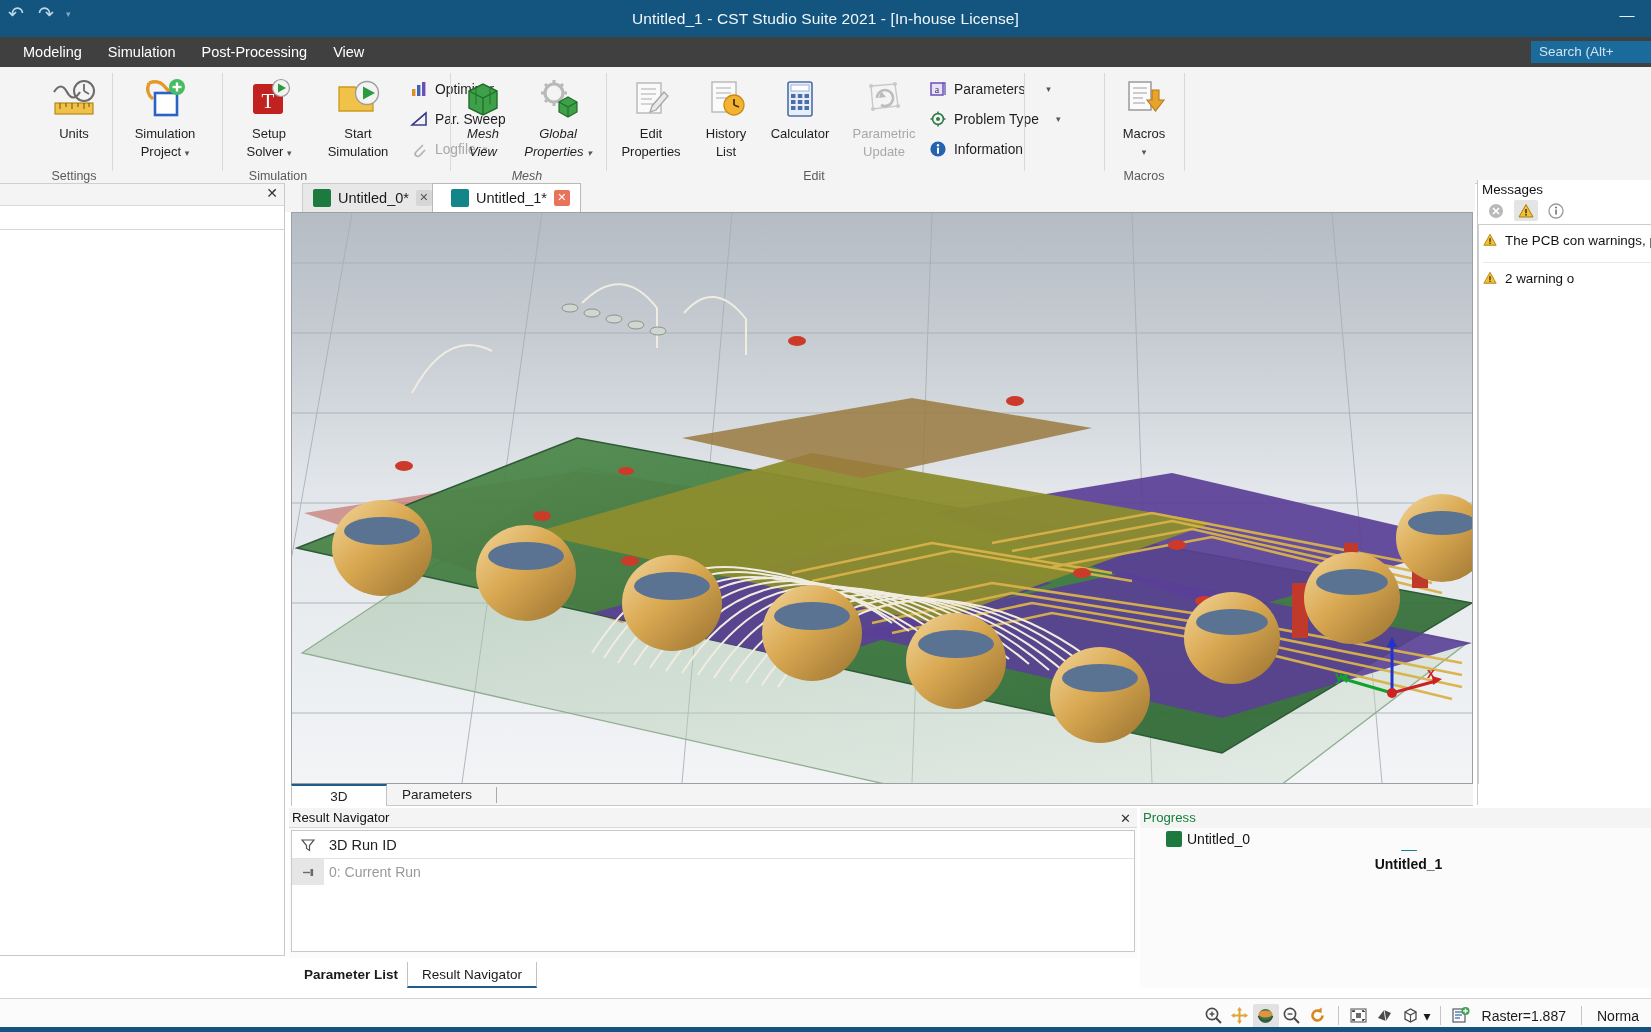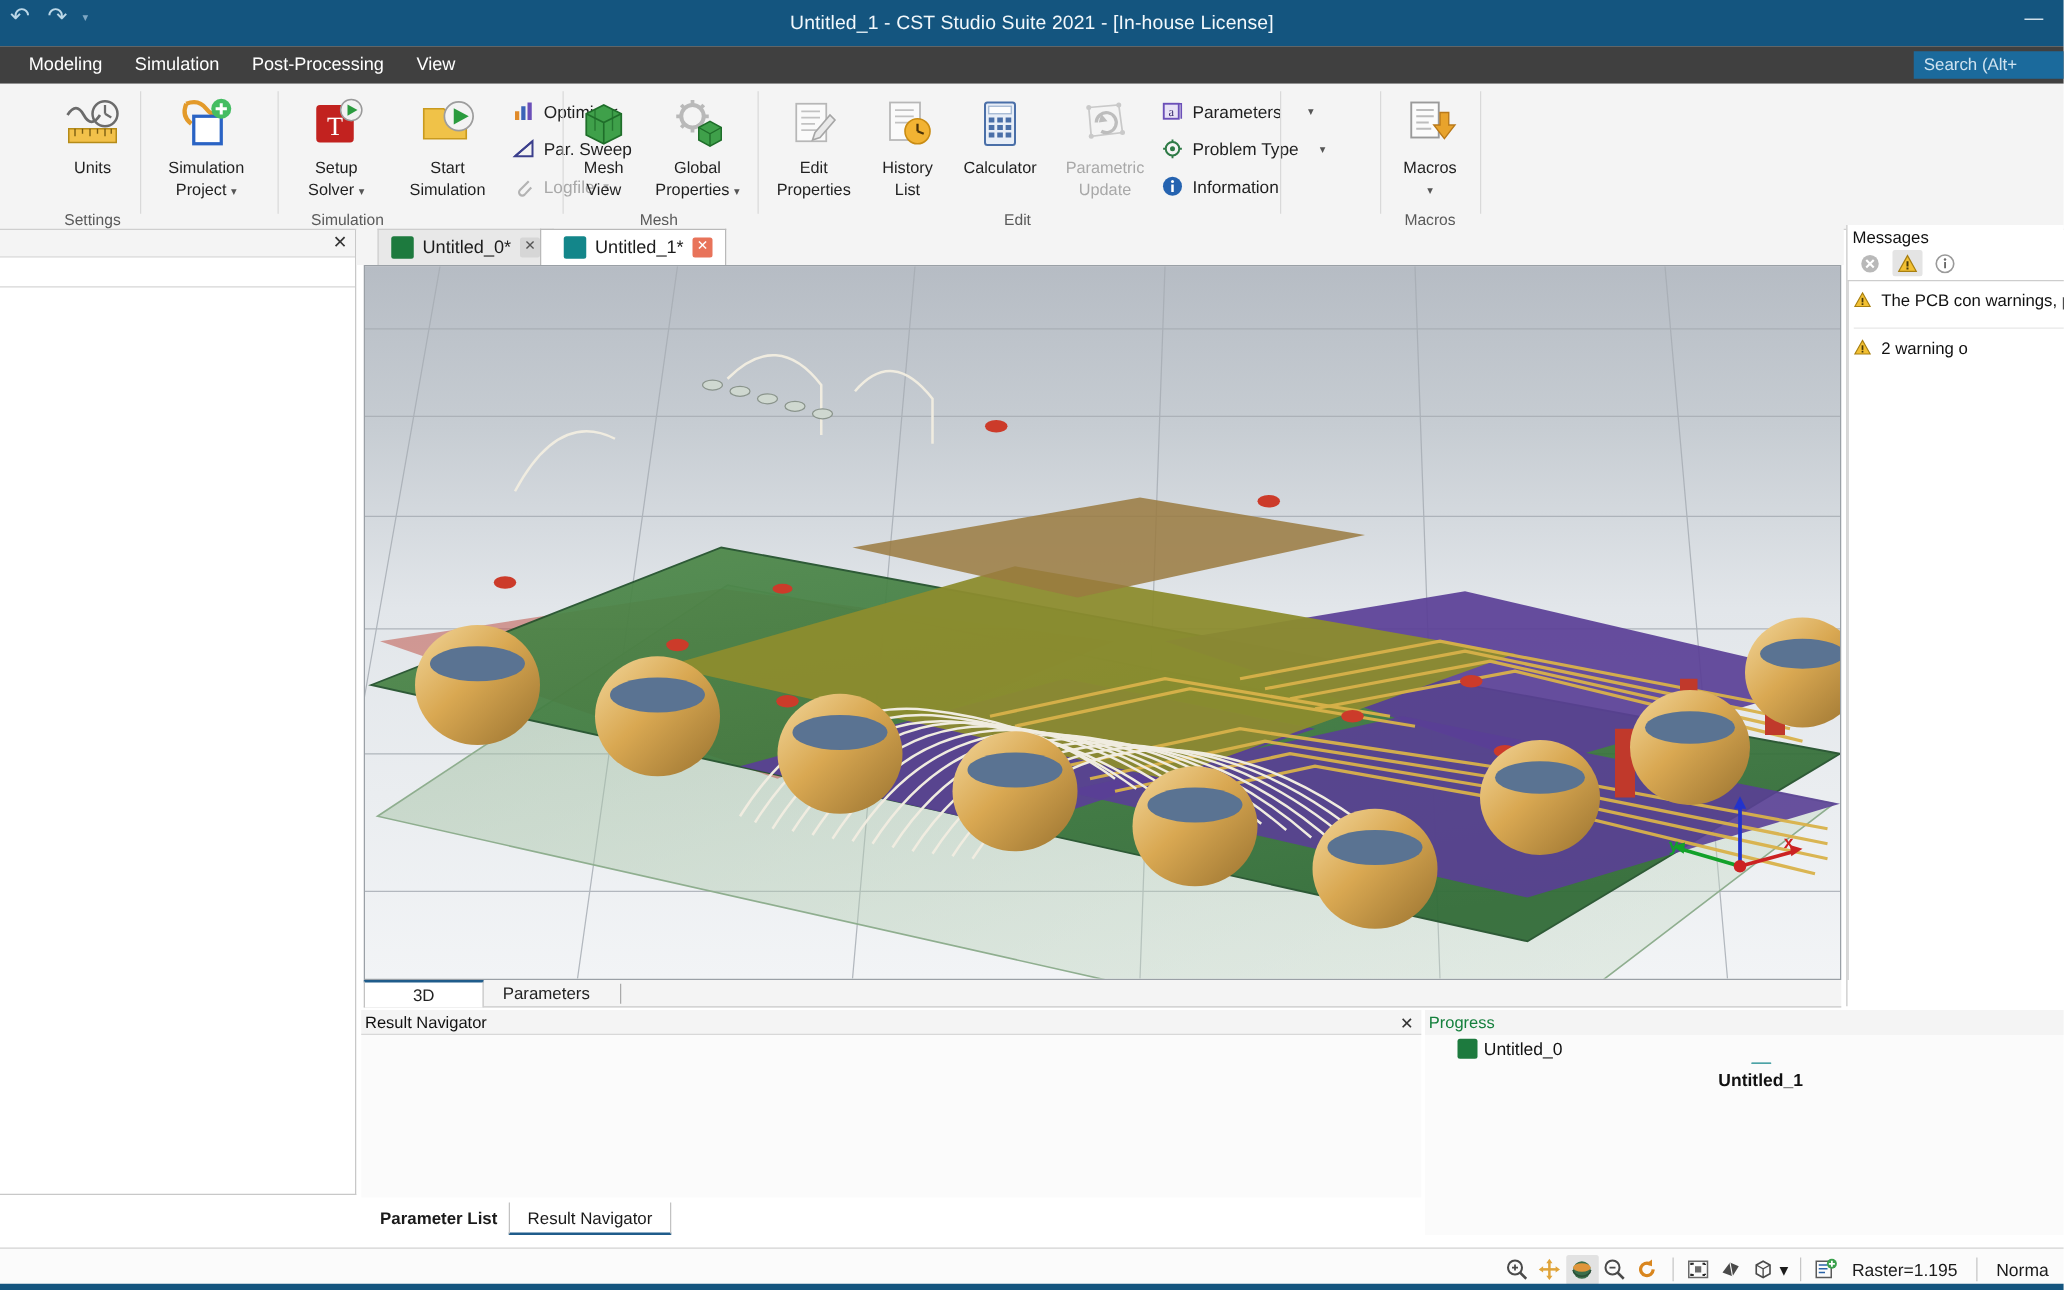--- a/index.html
+++ b/index.html
@@ -342,21 +342,21 @@
           </span>
           <span>Logfile</span>
           <span class="caret dim">▾</span>
         </div>
 
         <div class="glabel" style="left:0; width:330px;">Simulation</div>
       </div>
 
       <div class="rb-sep" style="left:450px;"></div>
 
-      <div class="rb-group" style="left:452px; width:150px;">
+      <div class="rb-group" style="left:452px; width:150px;font-style:italic;">
         <div class="rb-btn" style="left:0; width:62px;">
           <span class="bico">
             <svg width="44" height="44" viewBox="0 0 44 44">
               <path d="M8 14 L22 7 L36 14 L36 31 L22 38 L8 31 Z" fill="#3fa04a" stroke="#1f6e2a" stroke-width="1.4"></path>
               <path d="M8 14 L22 21 L36 14 M22 21 L22 38" stroke="#1f6e2a" stroke-width="1.3" fill="none"></path>
               <path d="M15 10.5 L15 27.5 M29 10.5 L29 27.5" stroke="#1f6e2a" stroke-width="1.1" fill="none" opacity=".8"></path>
             </svg>
           </span>
           <span class="blab">Mesh</span>
           <span class="blab">View</span>
@@ -714,20 +714,39 @@
   <div class="viewtabs">
     <div class="vtab active" style="left:0; width:96px;">3D</div>
     <div class="vtab" style="left:96px; width:100px;">Parameters</div>
     <div style="position:absolute; left:205px; top:3px; width:1px; height:16px; background:#aaa;"></div>
   </div>
 
   <div class="resnav">
     <div class="rn-title">
       <span>Result Navigator</span>
       <span class="rn-x">✕</span>
+    </div>
+    <div class="rn-body">
+      <div class="rn-hdr">
+        <span class="filtcol">
+          <svg width="14" height="14" viewBox="0 0 14 14">
+              <path d="M1 2 L13 2 L8.5 7.5 L8.5 12.5 L5.5 10.5 L5.5 7.5 Z" fill="none" stroke="#555" stroke-width="1.2"></path>
+            </svg>
+        </span>
+        <span class="hlab">3D Run ID</span>
+      </div>
+      <div class="rn-row">
+        <span class="pincol">
+          <svg width="13" height="13" viewBox="0 0 13 13">
+              <line x1="1" y1="6.5" x2="8" y2="6.5" stroke="#6a6a6a" stroke-width="1.4"></line>
+              <rect x="8.5" y="3" width="2.6" height="7" fill="#6a6a6a"></rect>
+            </svg>
+        </span>
+        <span class="rlab">0: Current Run</span>
+      </div>
     </div>
   </div>
 
   <div class="bottabs">
     <div class="btab bold" style="left:8px; width:108px;">Parameter List</div>
     <div class="btab active" style="left:118px; width:130px;">Result Navigator</div>
   </div>
 
   <div class="progress">
     <div class="pg-title">Progress</div>
@@ -854,19 +873,19 @@
           <g stroke="#2b63a8" stroke-width="1.2">
             <line x1="4" y1="6" x2="11" y2="6"></line>
             <line x1="4" y1="9" x2="11" y2="9"></line>
             <line x1="4" y1="12" x2="9" y2="12"></line>
           </g>
           <circle cx="14.5" cy="5" r="4" fill="#3aa04c"></circle>
           <line x1="14.5" y1="2.6" x2="14.5" y2="7.4" stroke="#fff" stroke-width="1.4"></line>
           <line x1="12.1" y1="5" x2="16.9" y2="5" stroke="#fff" stroke-width="1.4"></line>
         </svg>
     </span>
-    <span class="sb-txt">Raster=1.195</span>
+    <span class="sb-txt">Raster=1.887</span>
     <span class="sb-div"></span>
     <span class="sb-txt">Norma</span>
   </div>
 
   <div class="bluebar"></div>
 </div>
 
 </body></html>

